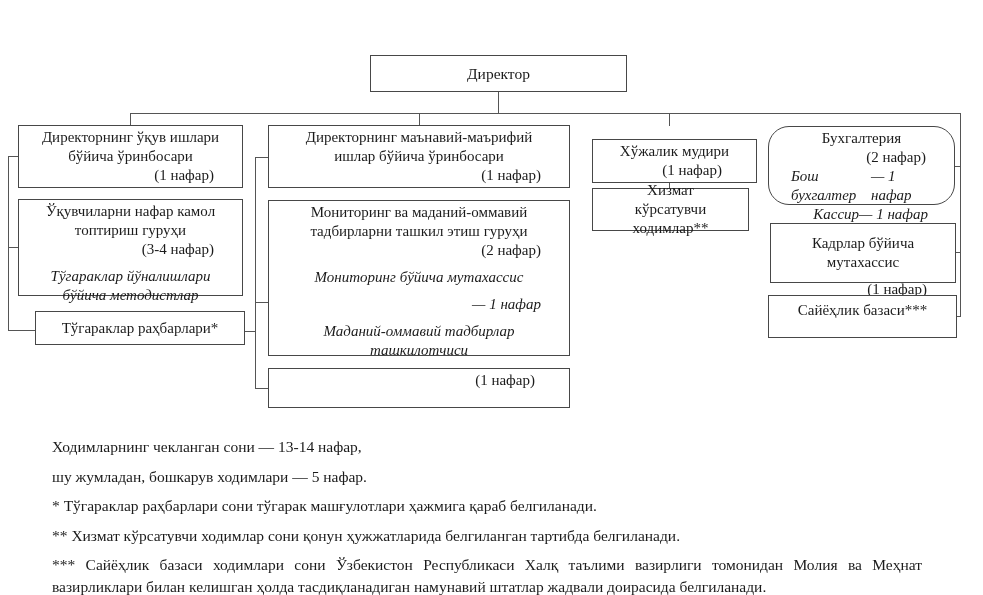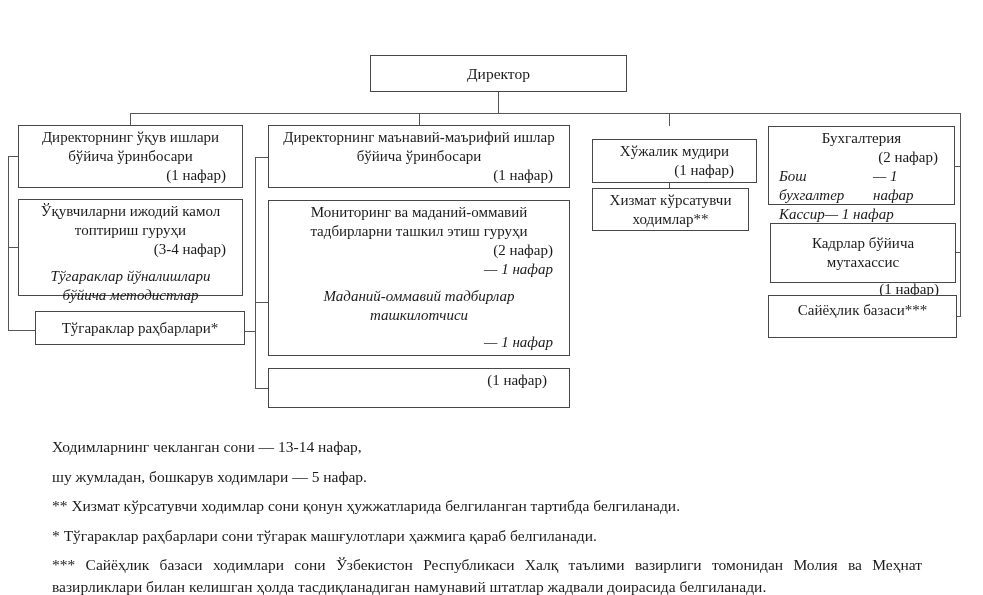--- a/index.html
+++ b/index.html
@@ -5,31 +5,31 @@
   html,body { margin:0; padding:0; background:#ffffff; }
   .canvas {
     position:relative; width:983px; height:595px; background:#ffffff;
     font-family:"Liberation Serif","DejaVu Serif",serif; color:#1b1b1b;
     overflow:hidden;
   }
   .box {
     position:absolute; box-sizing:border-box;
     border:1px solid #474747; background:#ffffff;
     font-size:15px; line-height:19px; text-align:center;
-    padding:2px 8px;
+    padding:2px 20px;
   }
   .vcenter { display:flex; align-items:center; justify-content:center; }
   .count { display:block; text-align:right; padding-right:8px; }
   .count-wide { padding-right:14px; }
   .role { font-style:italic; }
   .role-line { display:block; margin:8px auto; }
   .narrow-240 { max-width:240px; }
   .narrow-150 { max-width:150px; }
   .role-row {
-    display:flex; justify-content:flex-start;
+    display:flex; justify-content:flex-end;
     font-style:italic; padding:0 6px 0 2px; text-align:left;
   }
   .line { position:absolute; background:#555555; }
   .notes {
     position:absolute; left:44px; top:428px; width:886px;
     font-size:15.5px; line-height:21.5px; text-align:left;
   }
   .notes p { margin:8px; }
   .justify { text-align:justify; }
 </style>
@@ -63,56 +63,57 @@
   <div class="box vcenter" style="left:370px;top:55px;width:257px;height:37px;font-size:15.5px;">
     <span>Директор</span>
   </div>
 
   <div class="box" style="left:18px;top:125px;width:225px;height:63px;">
     <span>Директорнинг ўқув ишлари бўйича ўринбосари</span>
     <span class="count">(1 нафар)</span>
   </div>
 
   <div class="box" style="left:18px;top:199px;width:225px;height:97px;">
-    <span>Ўқувчиларни ижодий камол топтириш гуруҳи</span>
+    <span>Ўқувчиларни нафар камол топтириш гуруҳи</span>
     <span class="count">(3-4 нафар)</span>
     <span class="role role-line">Тўгараклар йўналишлари бўйича методистлар</span>
   </div>
 
   <div class="box vcenter" style="left:35px;top:311px;width:210px;height:34px;">
     <span>Тўгараклар раҳбарлари*</span>
   </div>
 
   <div class="box" style="left:268px;top:125px;width:302px;height:63px;">
     <span>Директорнинг маънавий-маърифий ишлар бўйича ўринбосари</span>
     <span class="count">(1 нафар)</span>
   </div>
 
   <div class="box" style="left:268px;top:200px;width:302px;height:156px;">
     <span>Мониторинг ва маданий-оммавий тадбирларни ташкил этиш гуруҳи</span>
     <span class="count">(2 нафар)</span>
+    <span class="role role-line">Мониторинг бўйича мутахассис</span>
     <span class="role count">— 1 нафар</span>
     <span class="role role-line narrow-240">Маданий-оммавий тадбирлар ташкилотчиси</span>
     <span class="role count">— 1 нафар</span>
   </div>
 
   <div class="box" style="left:268px;top:368px;width:302px;height:40px;">
     <span class="count count-wide">(1 нафар)</span>
   </div>
 
   <div class="box" style="left:592px;top:139px;width:165px;height:44px;">
     <span>Хўжалик мудири</span>
     <span class="count count-wide">(1 нафар)</span>
   </div>
 
   <div class="box vcenter" style="left:592px;top:188px;width:157px;height:43px;">
     <span>Хизмат кўрсатувчи ходимлар**</span>
   </div>
 
-  <div class="box" style="left:768px;top:126px;width:187px;height:79px;">
+  <div class="box" style="left:768px;top:126px;width:187px;height:79px;border-radius:21px;">
     <span>Бухгалтерия</span>
     <span class="count">(2 нафар)</span>
     <span class="role-row">
       <span>Бош бухгалтер</span>
       <span>— 1 нафар</span>
     </span>
     <span class="role-row">
       <span>Кассир</span>
       <span>— 1 нафар</span>
     </span>
@@ -123,18 +124,18 @@
     <span class="count">(1 нафар)</span>
   </div>
 
   <div class="box" style="left:768px;top:295px;width:189px;height:43px;padding-top:5px;">
     <span>Сайёҳлик базаси***</span>
   </div>
 
   <div class="notes">
     <p>Ходимларнинг чекланган сони — 13-14 нафар,</p>
     <p>шу жумладан, бошкарув ходимлари — 5 нафар.</p>
+    <p>* Тўгараклар раҳбарлари сони тўгарак машғулотлари ҳажмига қараб белгиланади.</p>
     <p>** Хизмат кўрсатувчи ходимлар сони қонун ҳужжатларида белгиланган тартибда белгиланади.</p>
-    <p>* Тўгараклар раҳбарлари сони тўгарак машғулотлари ҳажмига қараб белгиланади.</p>
     <p class="justify">*** Сайёҳлик базаси ходимлари сони Ўзбекистон Республикаси Халқ таълими вазирлиги томонидан Молия ва Меҳнат вазирликлари билан келишган ҳолда тасдиқланадиган намунавий штатлар жадвали доирасида белгиланади.</p>
   </div>
 
 </div>
 
 </body></html>

